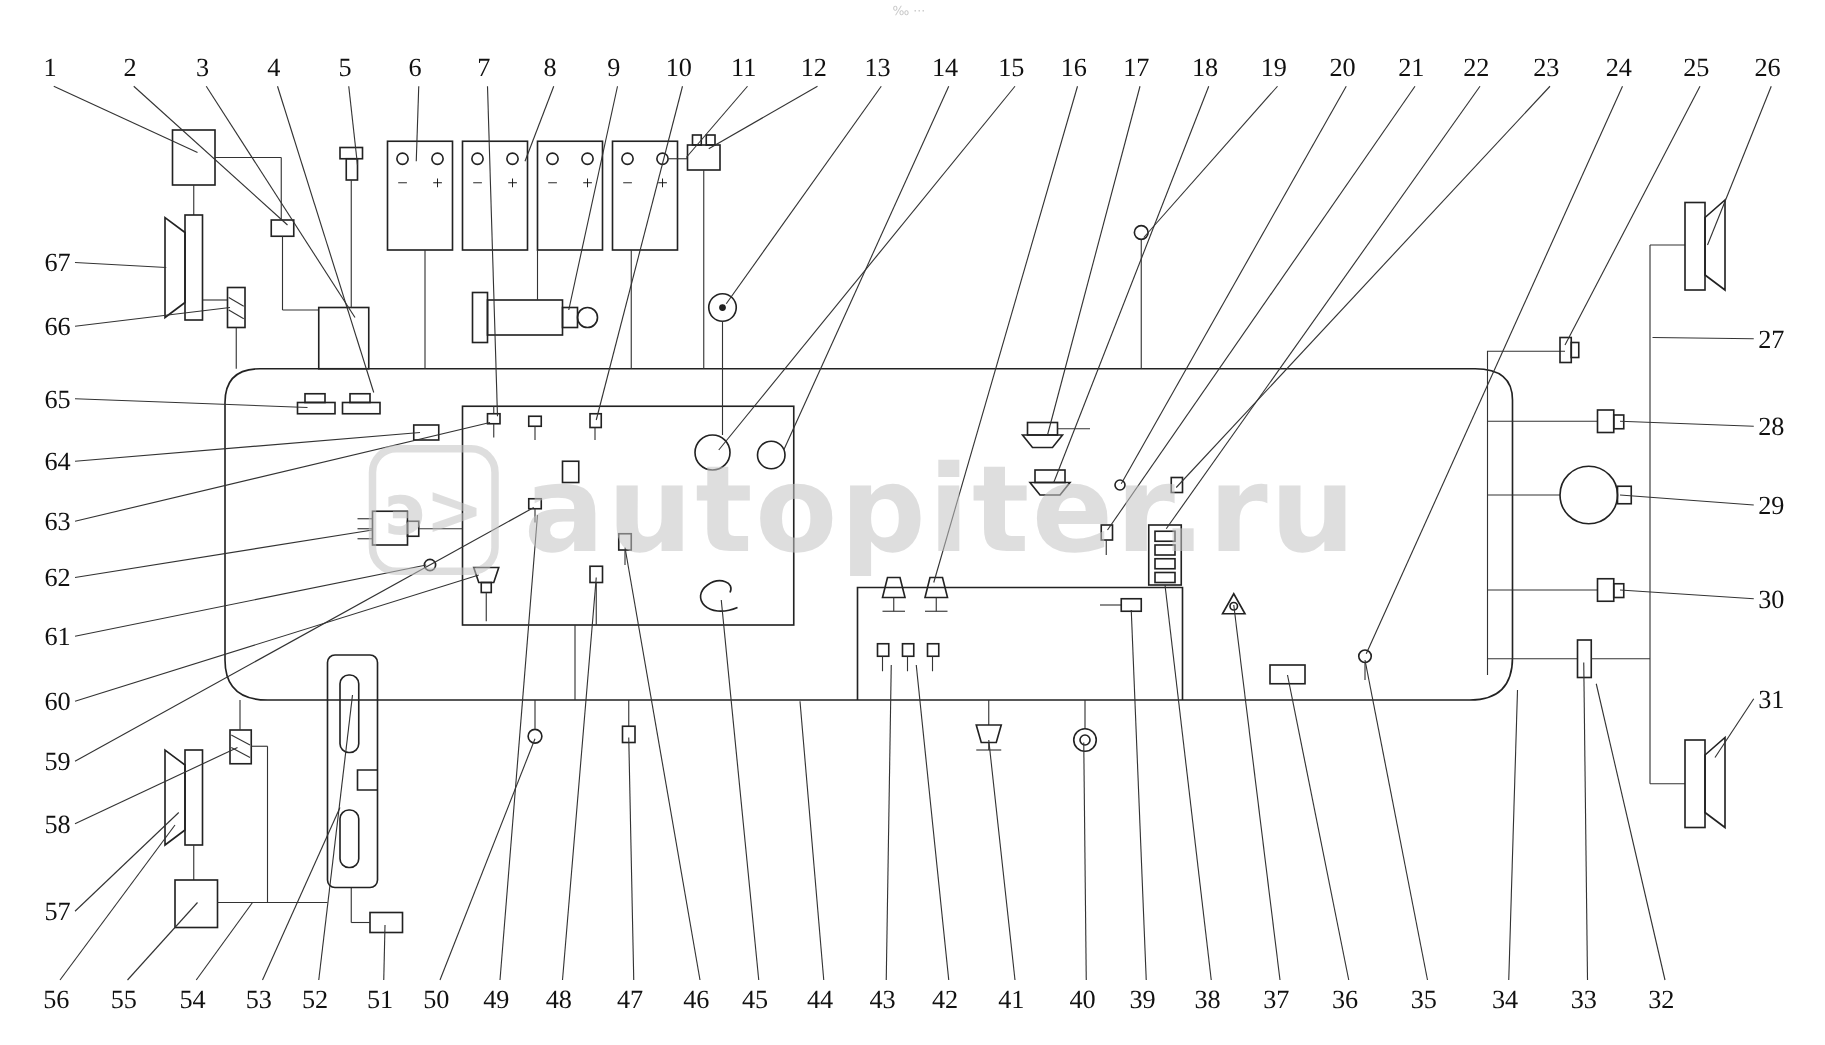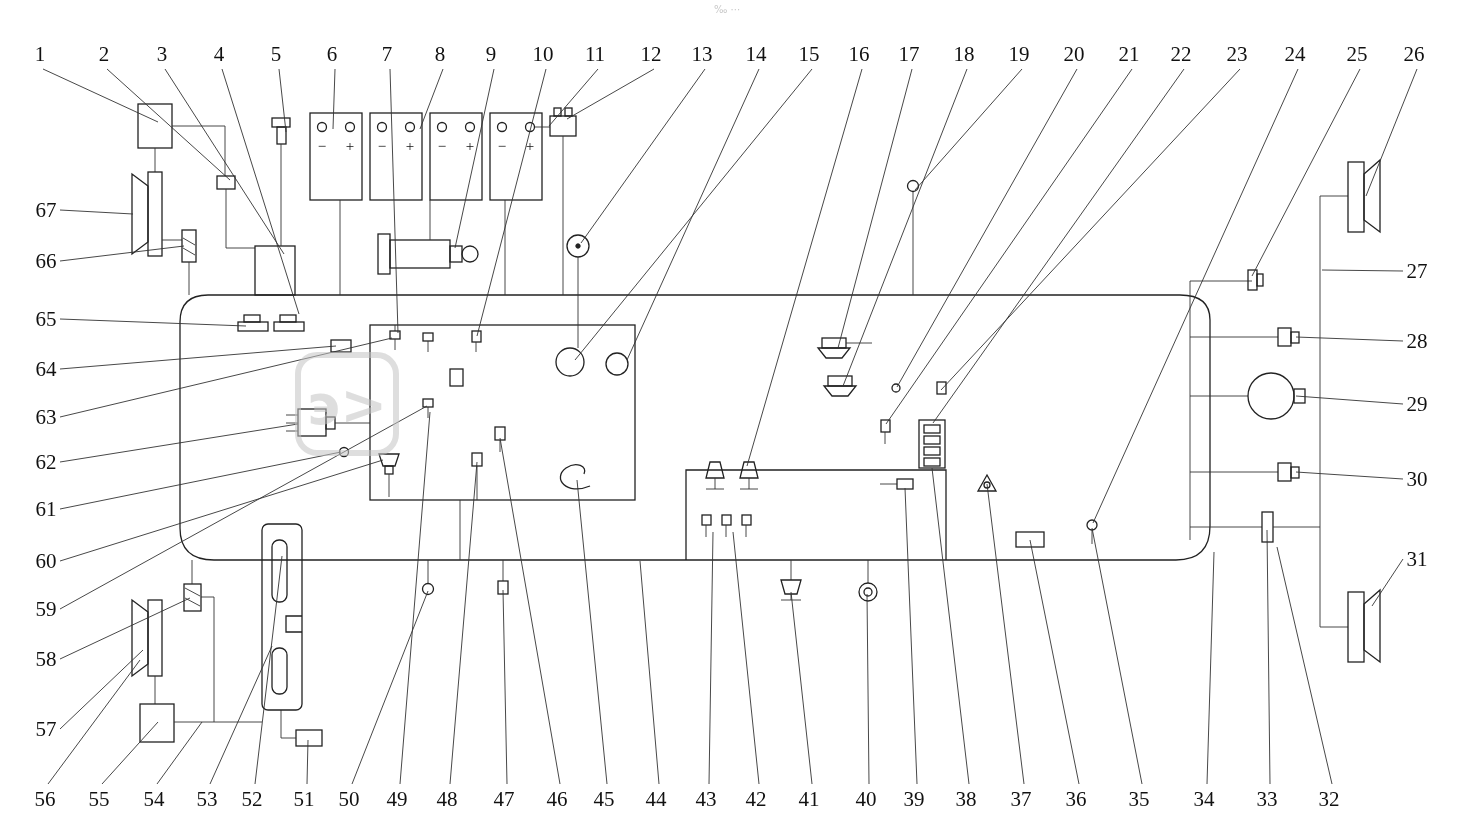--- a/index.html
+++ b/index.html
@@ -405,15 +405,16 @@
         <text x="1417" y="486" text-anchor="middle" class="co">30</text>
         <line x1="1403" y1="559" x2="1372" y2="606" class="ld"></line>
         <text x="1417" y="566" text-anchor="middle" class="co">31</text>
       </g>
 </svg>
 
 <div class="topmarks">‰ ···</div>
 
 <div class="watermark">
   <span class="wm-logo">э&gt;</span>
+  <span class="wm-text">autopiter.ru</span>
 </div>
 
 </div>
 
 </body></html>

